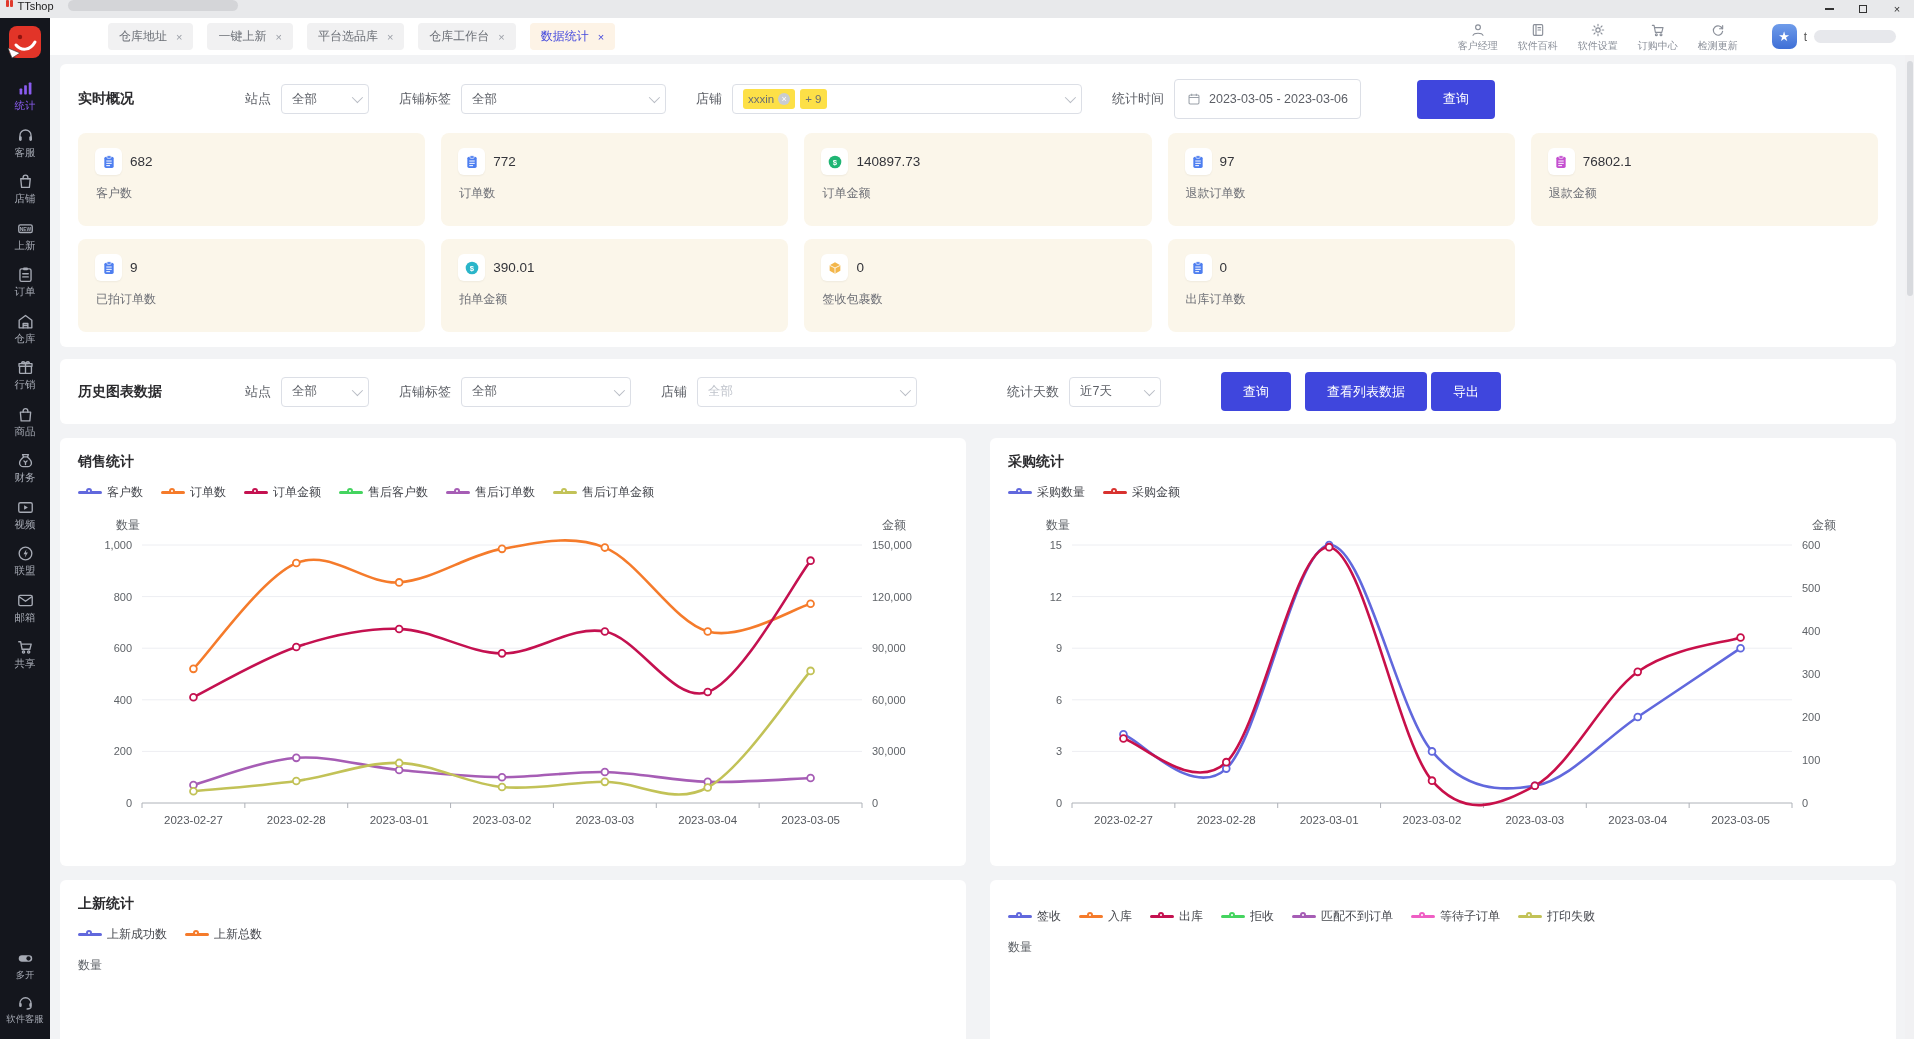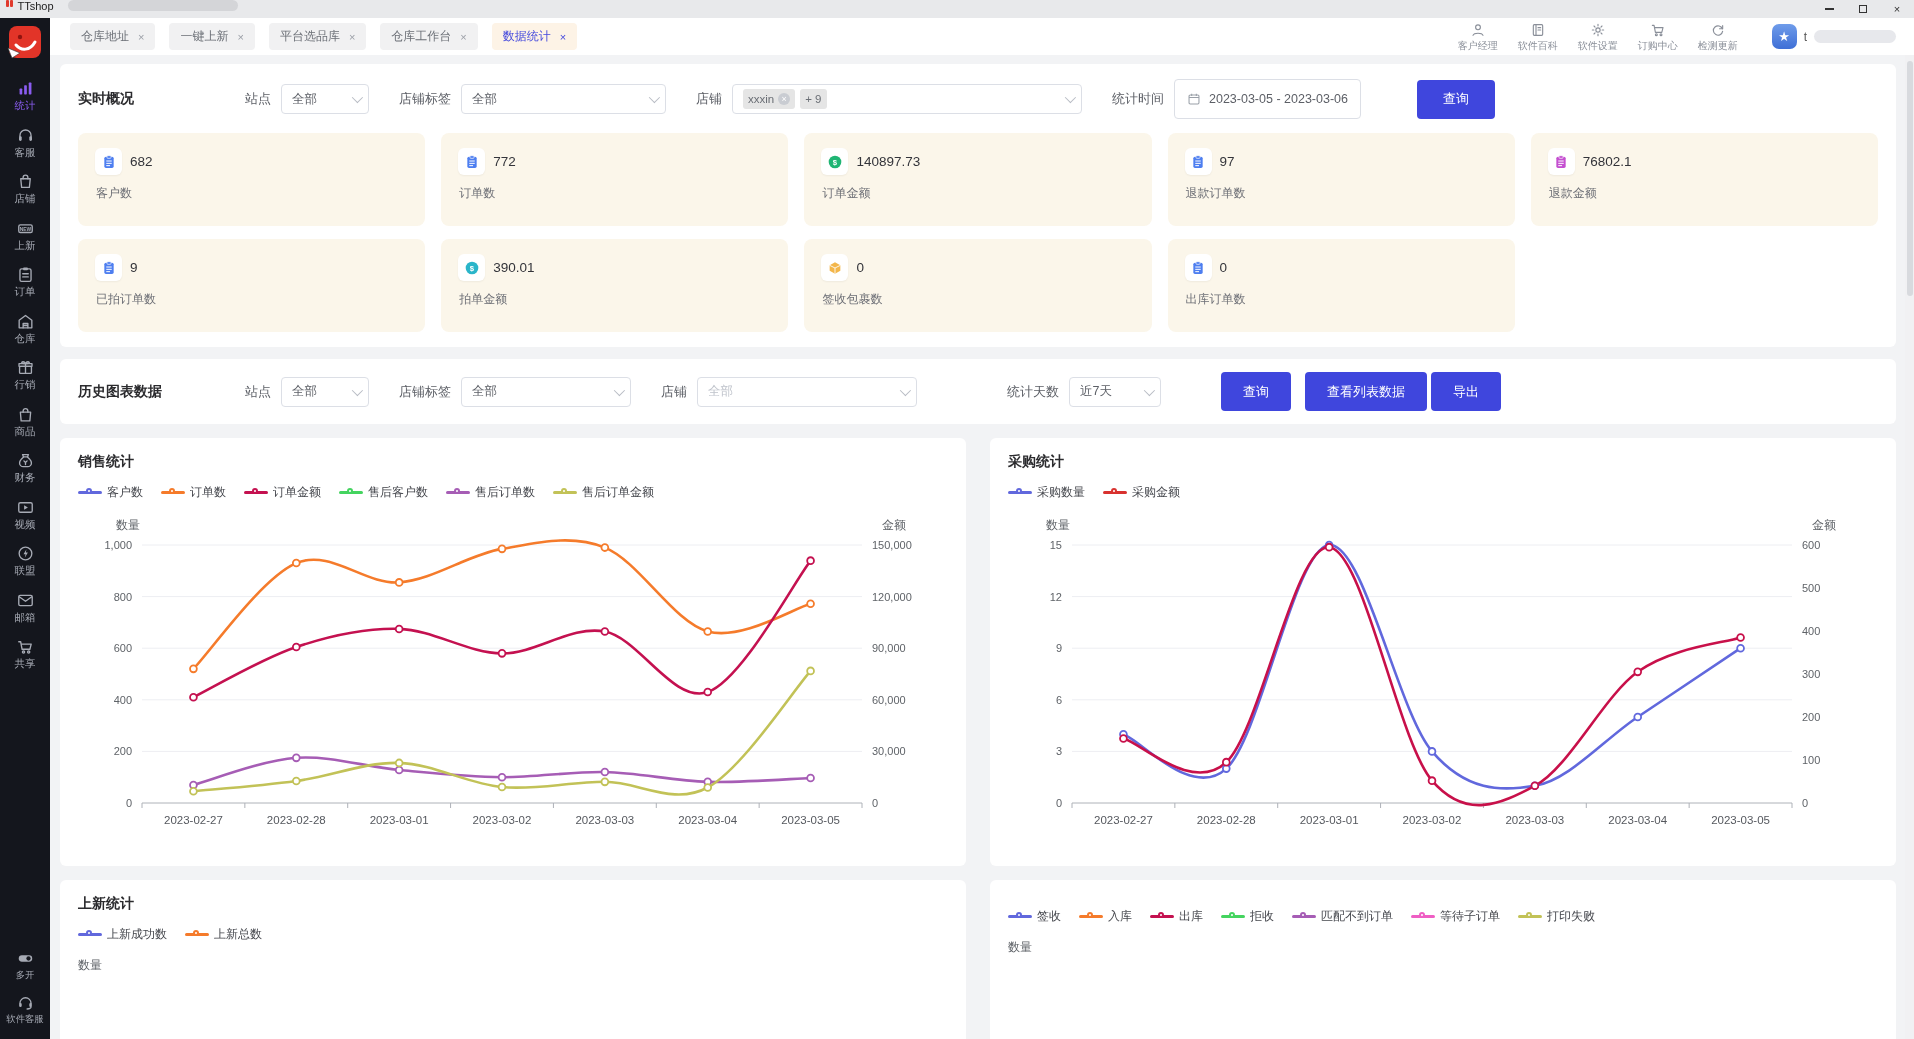--- a/index.html
+++ b/index.html
@@ -8,21 +8,21 @@
   
   .titlebar{height:18px;background:#e8e9eb;display:flex;align-items:flex-start;padding-left:6px;font-size:11px;color:#222;}
   .app-mark{display:inline-flex;gap:1.5px;margin-right:5px;}
   .app-mark i{width:2.5px;height:7px;background:#e03a2e;border-radius:1px;display:inline-block;}
   .tb-blur{width:170px;height:11px;border-radius:6px;background:#d4d5d8;margin-left:14px;}
   .tb-controls{margin-left:auto;display:flex;height:100%;}
   .tb-btn{width:34px;display:flex;align-items:center;justify-content:center;color:#333;font-size:11px;cursor:default;}
   .tb-min-glyph{width:9px;height:1.5px;background:#333;display:inline-block;}
   .tb-max-glyph{width:8px;height:8px;border:1.2px solid #333;display:inline-block;}
   
-  .tabbar{height:37px;background:#fff;display:flex;align-items:center;padding-left:70px;position:relative;}
+  .tabbar{height:37px;background:#fff;display:flex;align-items:center;padding-left:108px;position:relative;}
   .tabs{display:flex;gap:14px;}
   .tab{height:27px;display:flex;align-items:center;gap:9px;padding:0 11px;border-radius:4px;
     background:#f1f1f2;color:#6b6f76;font-size:12px;cursor:default;white-space:nowrap;}
   .tab .tab-x{font-size:11px;color:#9a9ea6;}
   .tab.active{background:#fdf3e6;color:#4449dd;}
   .tab.active .tab-x{color:#4449dd;}
   .toolbar{margin-left:auto;display:flex;align-items:flex-start;gap:4px;padding-top:2px;}
   .tool-item{width:56px;display:flex;flex-direction:column;align-items:center;gap:1px;color:#8a8f99;cursor:default;}
   .tool-item svg{width:16px;height:16px;}
   .tool-item .t-label{font-size:10px;color:#8a8f99;white-space:nowrap;}
@@ -50,21 +50,21 @@
   .filter-row{display:flex;align-items:center;}
   .row-title{width:167px;font-size:14px;font-weight:bold;color:#2b2b2e;flex:0 0 auto;}
   .fgroup{display:flex;align-items:center;margin-right:30px;}
   .flabel{font-size:13px;color:#5c5f66;margin-right:10px;white-space:nowrap;}
   .sel{height:30px;border:1px solid #dcdfe6;border-radius:4px;background:#fff;display:flex;align-items:center;
     padding:0 8px 0 10px;font-size:12.5px;color:#5c5f66;cursor:default;}
   .sel .sel-val{flex:1;overflow:hidden;white-space:nowrap;}
   .sel .placeholder{color:#bfc3cb;}
   .caret{width:8px;height:8px;border-right:1.5px solid #b8bcc4;border-bottom:1.5px solid #b8bcc4;
     transform:rotate(45deg) translateY(-2px);margin-left:8px;flex:0 0 auto;}
-  .chip{background:#e5e5e5;border-radius:3px;height:20px;display:flex;align-items:center;padding:0 5px;gap:4px;
+  .chip{background:#fde047;border-radius:3px;height:20px;display:flex;align-items:center;padding:0 5px;gap:4px;
     font-size:11.5px;color:#6a6e75;margin-right:5px;}
   .chip-x{width:12px;height:12px;border-radius:50%;background:#c9ccd2;color:#fff;font-size:9px;line-height:12px;text-align:center;}
   .date-input{height:40px;border:1px solid #dcdfe6;border-radius:4px;display:flex;align-items:center;gap:8px;
     padding:0 12px;font-size:12.5px;color:#5c5f66;cursor:default;}
   .btn{height:39px;border:none;border-radius:4px;background:#3f46dd;color:#fff;font-size:13px;padding:0 22px;cursor:default;
     font-family:inherit;white-space:nowrap;}
   
   .cards{display:grid;grid-template-columns:repeat(5,1fr);gap:13px 16px;margin-top:14px;}
   .card{background:#fbf6ea;border-radius:8px;padding:15px 17px;height:93px;}
   .card-top{display:flex;align-items:center;gap:8px;}

